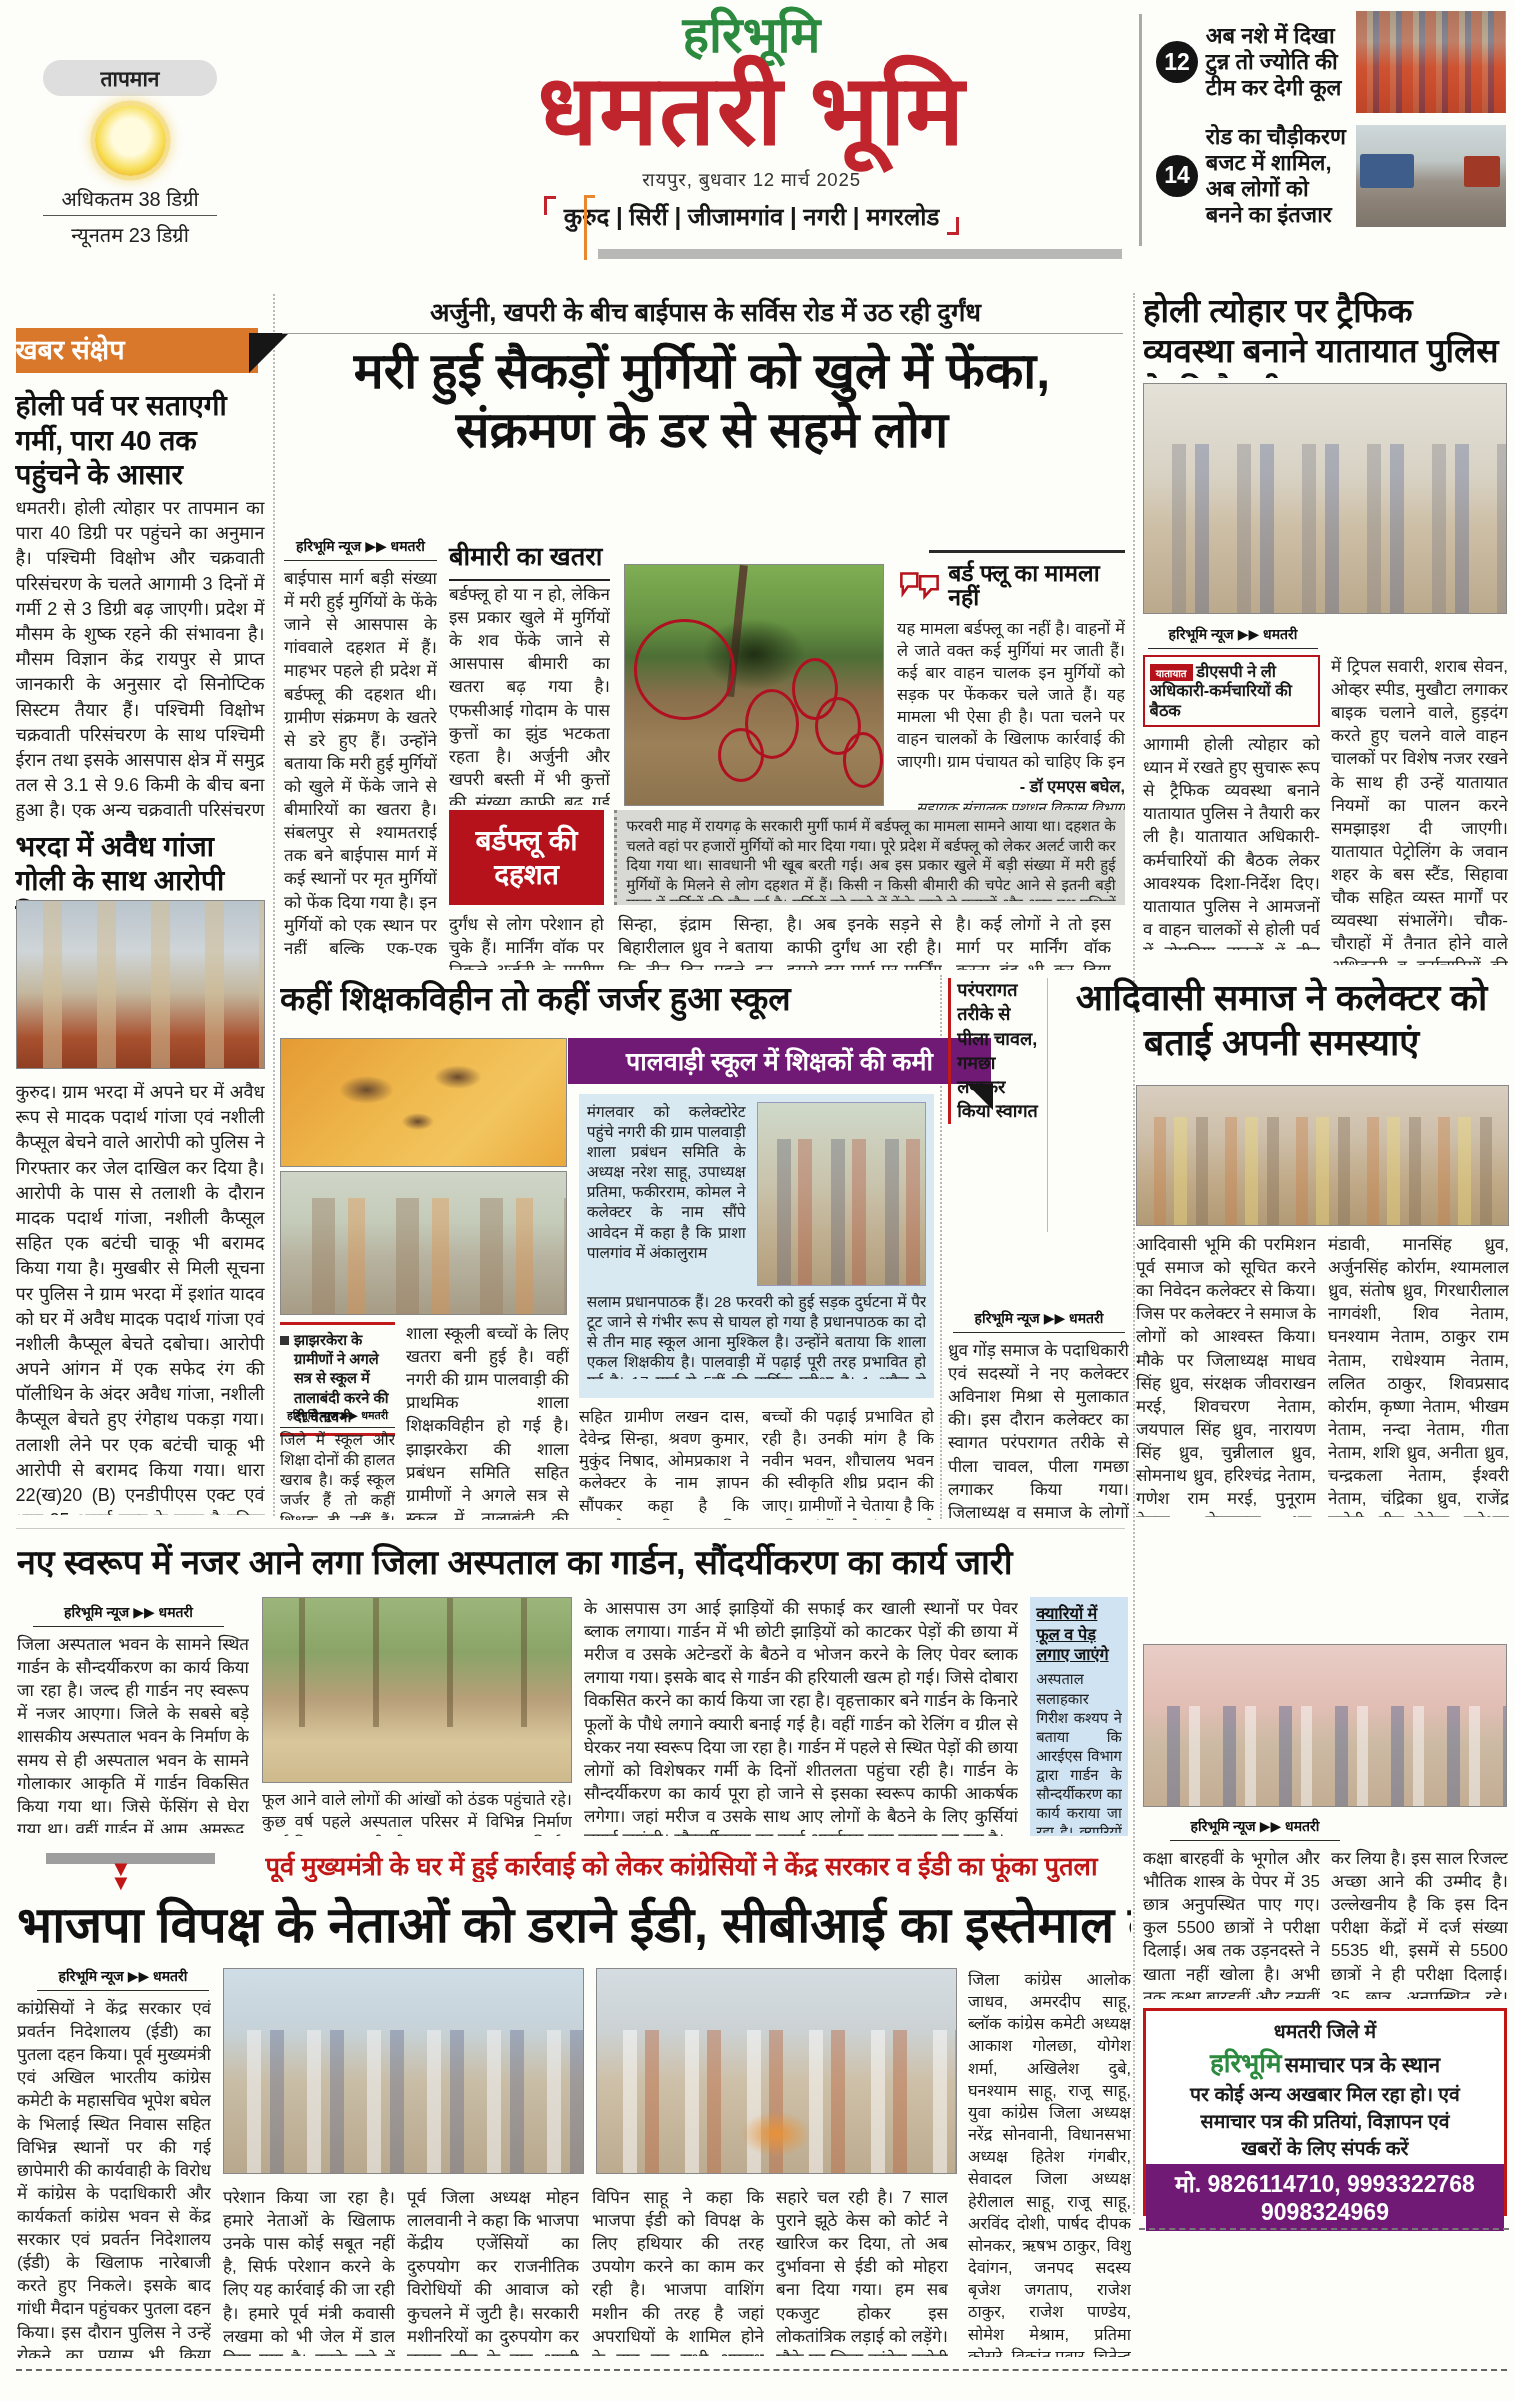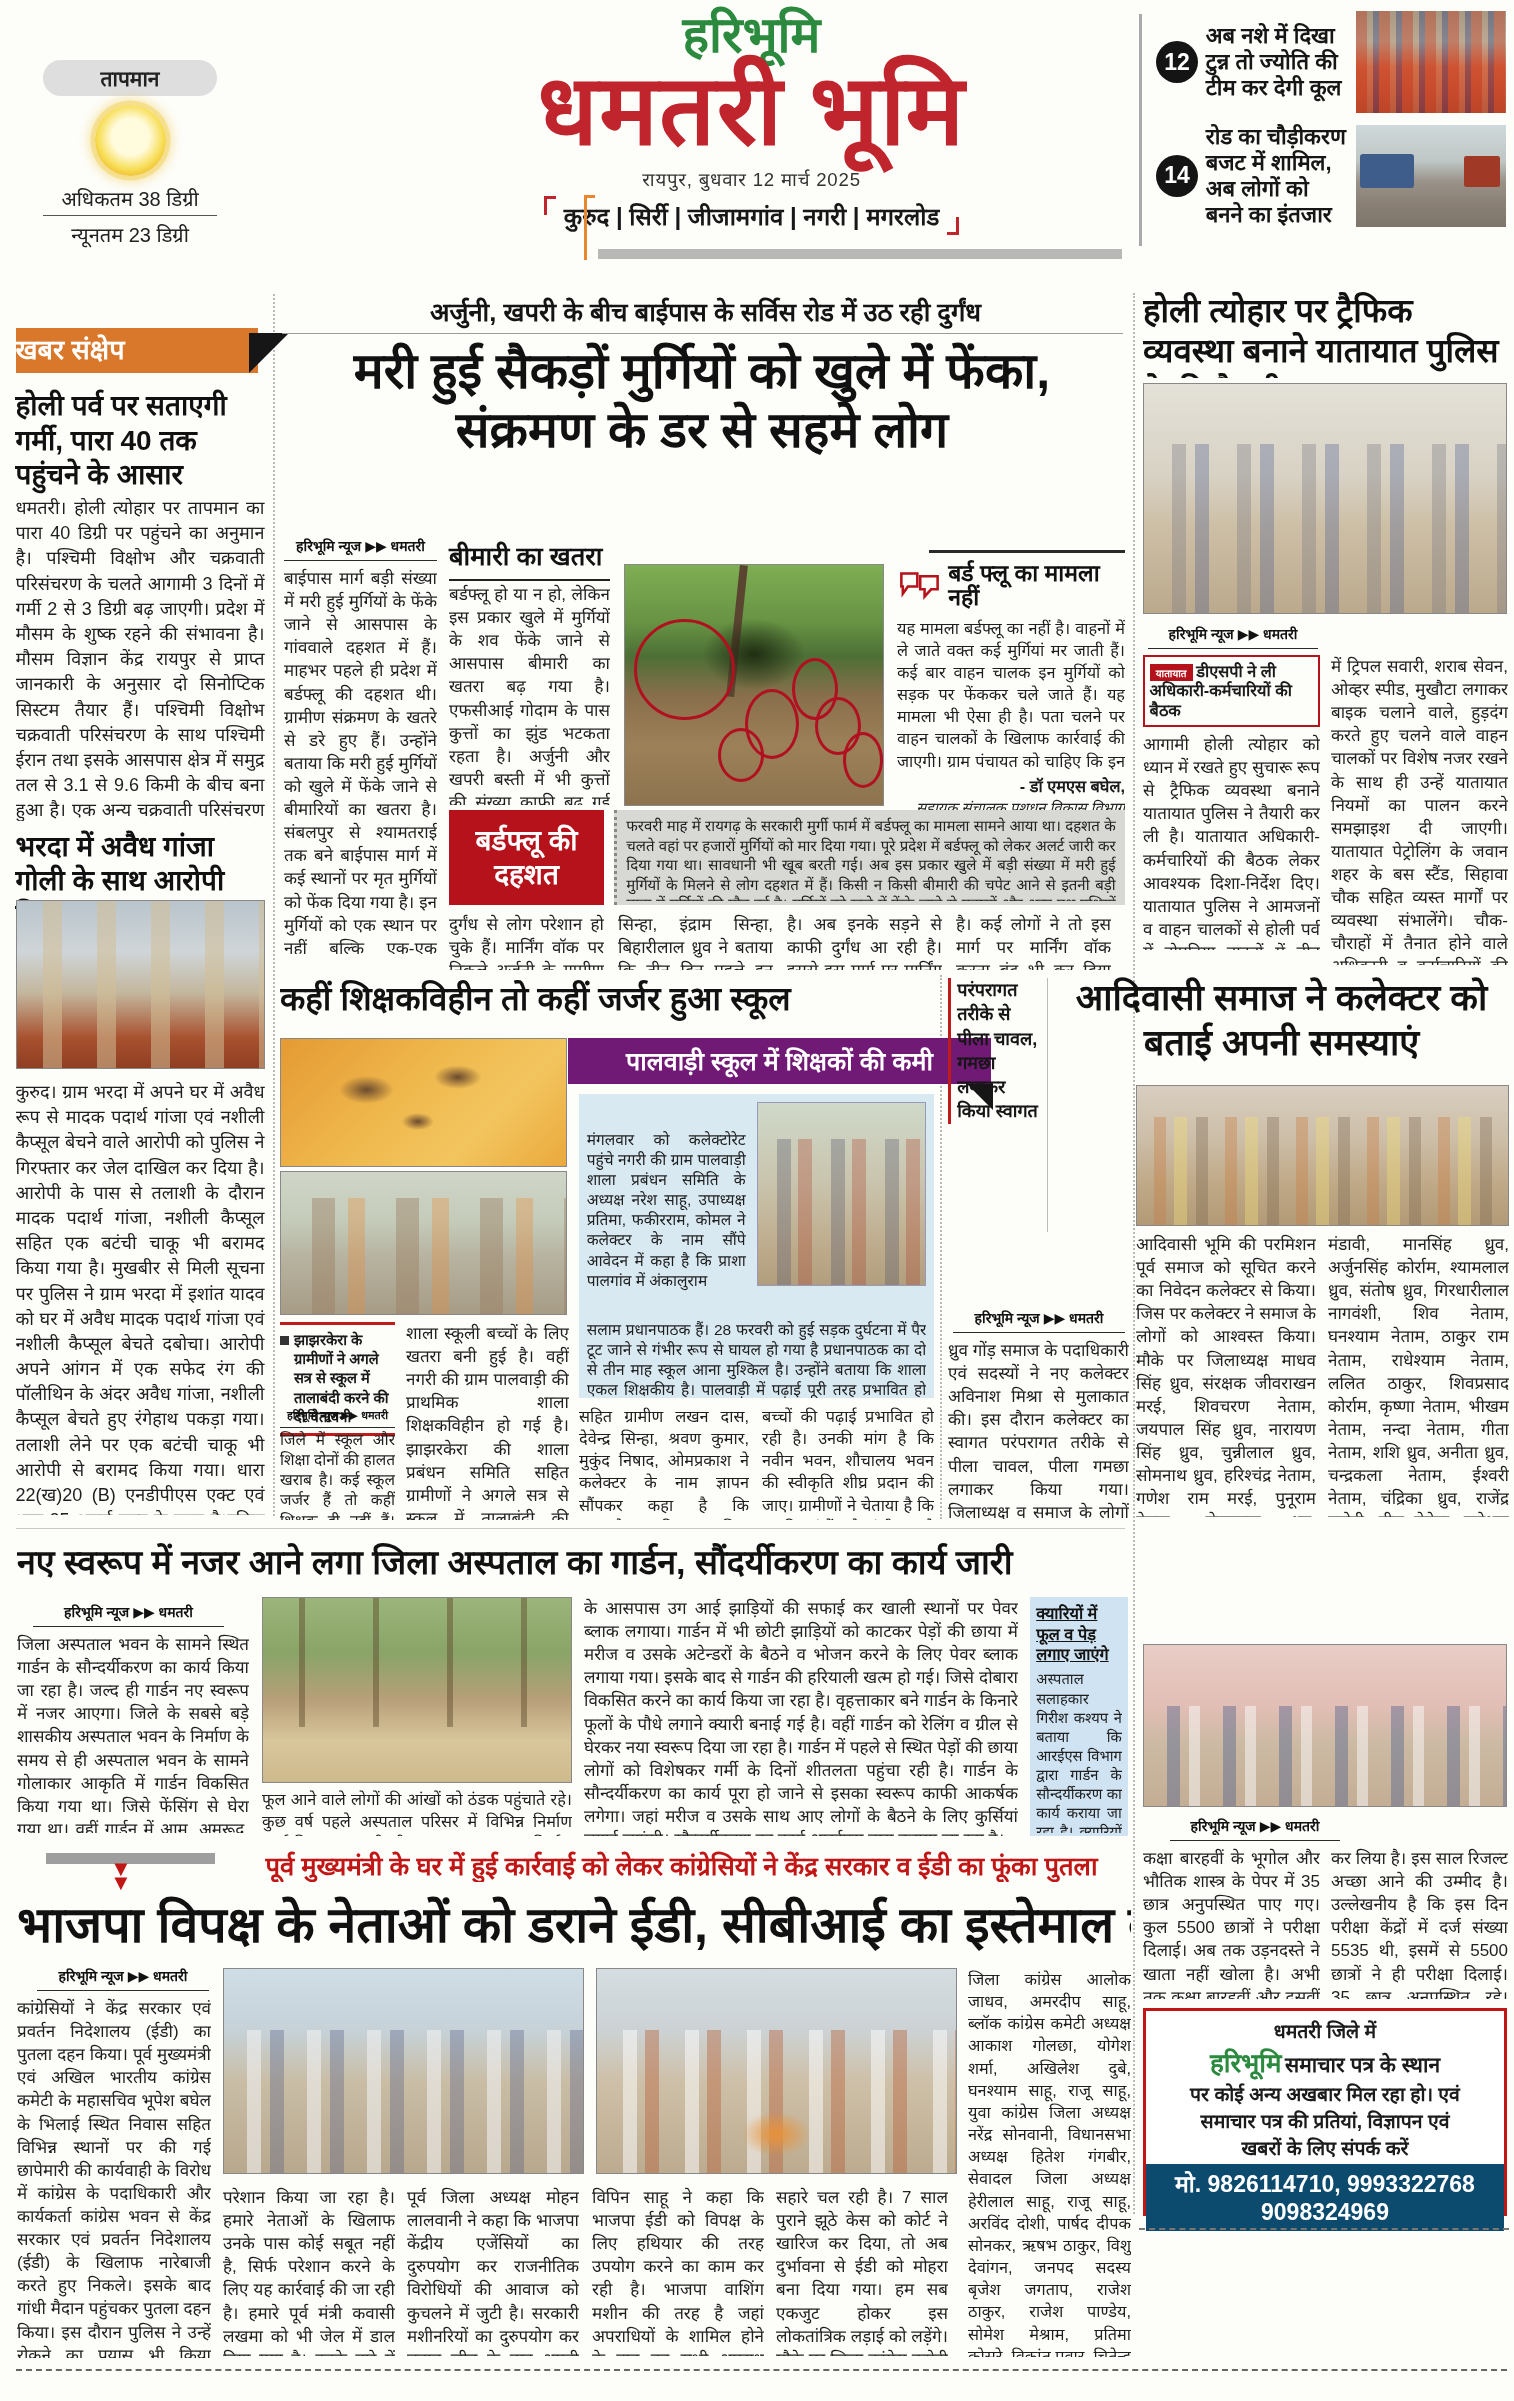--- a/index.html
+++ b/index.html
@@ -161,21 +161,21 @@
     </div>
   </div>
   <div class="abs byline" style="left:280px;top:1407px;width:115px;font-size:11px;">हरिभूमि न्यूज ▶▶ धमतरी</div>
   <div class="abs body-text" style="left:280px;top:1430px;width:115px;height:90px;font-size:15.5px;line-height:1.3;">जिले में स्कूल और शिक्षा दोनों की हालत खराब है। कई स्कूल जर्जर हैं तो कहीं शिक्षक ही नहीं हैं। मगरलोड ब्लाक के झाझरकेरा की माध्यमिक</div>
 
   <div class="abs" style="left:568px;top:1038px;width:423px;height:46px;background:#701a75;">
     <div class="b9" style="color:#fff;font-size:25px;text-align:center;line-height:46px;">पालवाड़ी स्कूल में शिक्षकों की कमी</div>
     <div class="fold" style="right:-1.5px;top:46px;border-top:26px solid #161616;border-left:26px solid transparent;"></div>
   </div>
   <div class="abs" style="left:579px;top:1094px;width:355px;height:304px;background:#d8e9f2;padding:7.7px;overflow:hidden;">
-    <div class="body-text" style="float:left;width:159px;height:184px;font-size:15.5px;line-height:1.3;margin-top:28px;">मंगलवार को कलेक्टोरेट पहुंचे नगरी की ग्राम पालवाड़ी शाला प्रबंधन समिति के अध्यक्ष नरेश साहू, उपाध्यक्ष प्रतिमा, फकीरराम, कोमल ने कलेक्टर के नाम सौंपे आवेदन में कहा है कि प्राशा पालगांव में अंकालुराम</div>
+    <div class="body-text" style="float:left;width:159px;height:184px;font-size:15.5px;line-height:1.3;">मंगलवार को कलेक्टोरेट पहुंचे नगरी की ग्राम पालवाड़ी शाला प्रबंधन समिति के अध्यक्ष नरेश साहू, उपाध्यक्ष प्रतिमा, फकीरराम, कोमल ने कलेक्टर के नाम सौंपे आवेदन में कहा है कि प्राशा पालगांव में अंकालुराम</div>
     <div class="photo" style="position:relative;float:right;width:169px;height:184px;border:0.8px solid #99b;background:linear-gradient(180deg,#cfd9c9 0%,#c9c3ac 45%,#bfae8f 75%,#b19e7d 100%);">
       <div style="position:absolute;inset:0;background:repeating-linear-gradient(90deg,transparent 0 18.6px,rgba(90,90,110,.35) 18.6px 33px,transparent 33px 40px,rgba(170,60,40,.3) 40px 54px);top:20%;"></div>
     </div>
     <div class="body-text" style="clear:both;padding-top:6.2px;font-size:15.5px;line-height:1.3;height:93px;">सलाम प्रधानपाठक हैं। 28 फरवरी को हुई सड़क दुर्घटना में पैर टूट जाने से गंभीर रूप से घायल हो गया है प्रधानपाठक का दो से तीन माह स्कूल आना मुश्किल है। उन्होंने बताया कि शाला एकल शिक्षकीय है। पालवाड़ी में पढ़ाई पूरी तरह प्रभावित हो गई है। 17 मार्च से 5वीं की वार्षिक परीक्षा है। 1 अप्रैल से पहली से चौथी की परीक्षा होनी है। इस परीक्षा की घड़ी में पर्याप्त शिक्षक की व्यवस्था करने की मांग की गई है।</div>
   </div>
 
   <div class="abs body-text" style="left:406px;top:1322px;width:163px;height:198px;">शाला स्कूली बच्चों के लिए खतरा बनी हुई है। वहीं नगरी की ग्राम पालवाड़ी की प्राथमिक शाला शिक्षकविहीन हो गई है। झाझरकेरा की शाला प्रबंधन समिति सहित ग्रामीणों ने अगले सत्र से स्कूल में तालाबंदी की चेतावनी दी है। सोमवार को कलेक्टोरेट पहुंचे माशा झाझरकेरा शाल प्रबंधन समिति के अध्यक्ष मानसिंग ध्रुव</div>
   <div class="abs body-text" style="left:579px;top:1405px;width:170px;height:115px;font-size:16.3px;">सहित ग्रामीण लखन दास, देवेन्द्र सिन्हा, श्रवण कुमार, मुकुंद निषाद, ओमप्रकाश ने कलेक्टर के नाम ज्ञापन सौंपकर कहा है कि झाझरकेरा की माध्यमिक शाला अतिजर्जर हो गई है। छत से प्लास्टर गिरने लगा है। बच्चों को बैठाकर पढ़ाना खतरे से खाली नहीं है।</div>
   <div class="abs body-text" style="left:762px;top:1405px;width:172px;height:115px;font-size:16.3px;">बच्चों की पढ़ाई प्रभावित हो रही है। उनकी मांग है कि नवीन भवन, शौचालय भवन की स्वीकृति शीघ्र प्रदान की जाए। ग्रामीणों ने चेताया है कि उनकी मांगों को गंभीरता से नहीं लिया गया तो आगामी सत्र 2025-26 में स्कूल में तालाबंदी की जाएगी।</div>
 
@@ -215,21 +215,21 @@
     <div class="ctr" style="padding:6.2px 7.7px 3.1px;">
       <div class="b8" style="font-size:19.4px;">धमतरी जिले में</div>
       <div>
         <span class="green b9" style="font-size:26px;">हरिभूमि</span>
         <span class="b8" style="font-size:21px;">समाचार पत्र के स्थान</span>
       </div>
       <div class="b8" style="font-size:19.4px;">पर कोई अन्य अखबार मिल रहा हो। एवं</div>
       <div class="b8" style="font-size:19.4px;">समाचार पत्र की प्रतियां, विज्ञापन एवं</div>
       <div class="b8" style="font-size:19.4px;">खबरों के लिए संपर्क करें</div>
     </div>
-    <div class="ctr" style="background:#0c4a6e;padding:3.1px 0 4.6px;">
+    <div class="ctr" style="background:#701a75;padding:3.1px 0 4.6px;">
       <div class="b9" style="color:#fff;font-size:23px;">मो. 9826114710, 9993322768</div>
       <div class="b9" style="color:#fff;font-size:23px;">9098324969</div>
     </div>
   </div>
   <div class="abs" style="left:1139px;top:2228px;width:370px;border-top:2.3px dashed #777;"></div>
 
   <div class="abs" style="left:46px;top:1853px;width:169px;height:11px;background:#9e9e9e;"></div>
   <div class="abs" style="left:110px;top:1862px;color:#c11616;font-size:22px;line-height:.62;font-weight:900;">▼<br>▼</div>
   <div class="abs b9 ctr ov" style="left:232px;top:1848px;width:899px;height:34px;font-size:25.6px;color:#c11616;white-space:nowrap;">पूर्व मुख्यमंत्री के घर में हुई कार्रवाई को लेकर कांग्रेसियों ने केंद्र सरकार व ईडी का फूंका पुतला</div>
   <div class="abs headline-black ov" style="left:17px;top:1889px;width:1114px;height:71px;font-size:50px;white-space:nowrap;">भाजपा विपक्ष के नेताओं को डराने ईडी, सीबीआई का इस्तेमाल कर रही</div>

